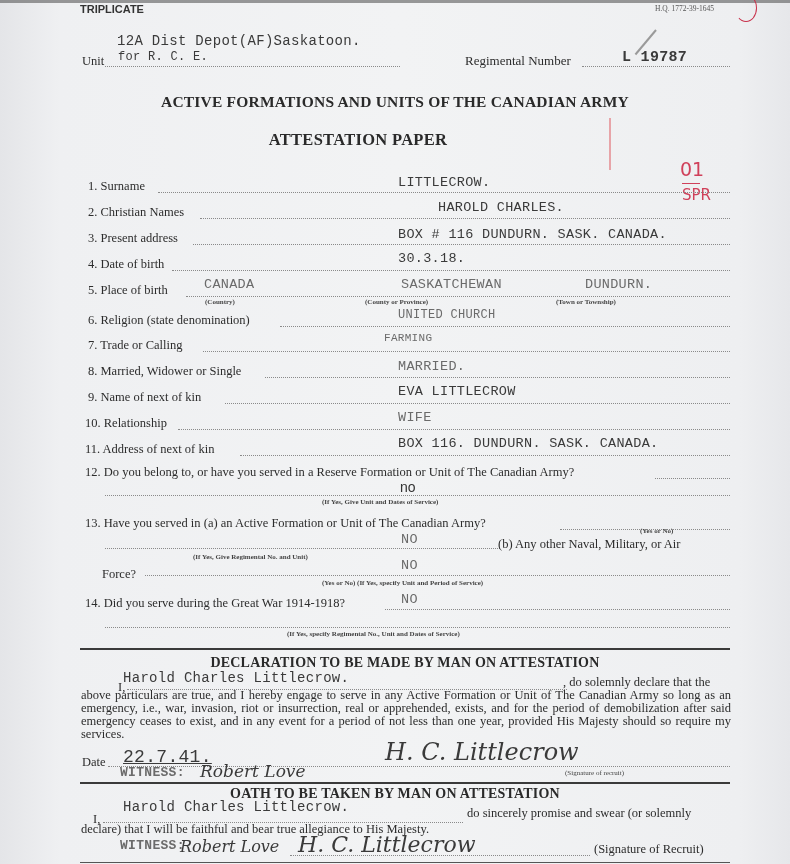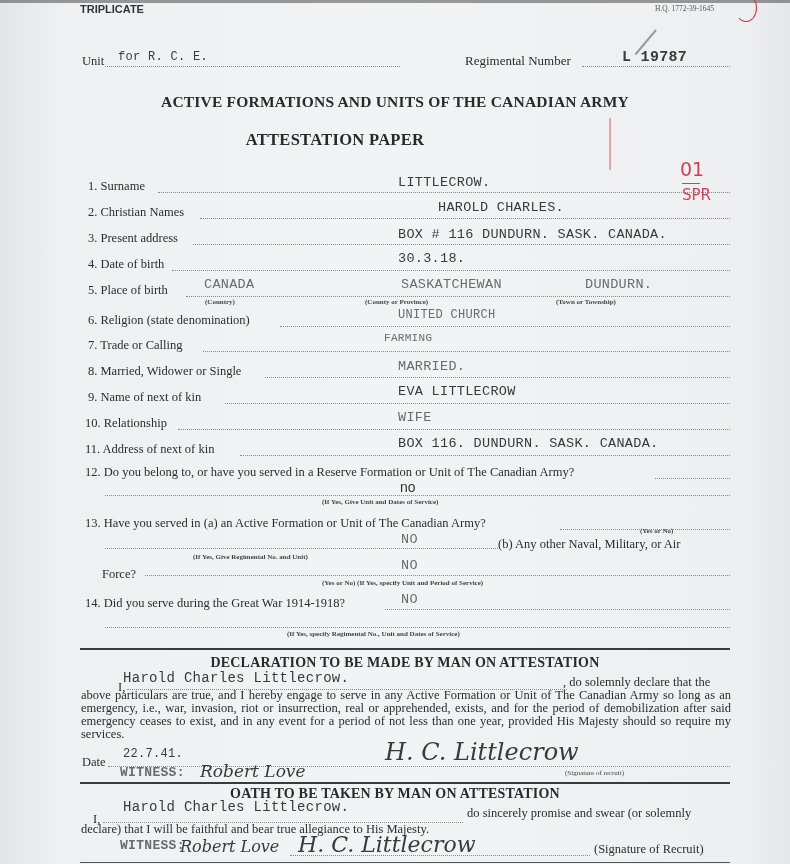--- a/index.html
+++ b/index.html
@@ -32,30 +32,31 @@
 </style>
 </head>
 <body>
 
 <div class="page">
   <div class="topbar"></div>
 
   <div class="abs" style="left:80px;top:3px;font-family:'Liberation Sans',sans-serif;font-weight:bold;font-size:11px;color:#333;">TRIPLICATE</div>
   <div class="abs" style="left:655px;top:4px;font-size:7.5px;color:#555;">H.Q. 1772-39-1645</div>
   <div class="abs" style="left:735px;top:-6px;width:20px;height:26px;border:1.5px solid #c8304a;border-radius:50%;border-left-color:transparent;"></div>
+  <div class="abs typed" style="left:117px;top:33px;font-size:14px;">12A Dist Depot(AF)Saskatoon.</div>
   <div class="abs label" style="left:82px;top:54px;">Unit</div>
   <div class="dots" style="left:105px;top:66px;width:295px;"></div>
   <div class="abs typed" style="left:118px;top:50px;font-size:12px;">for R. C. E.</div>
   <div class="abs label" style="left:465px;top:53px;font-size:13px;">Regimental Number</div>
   <div class="dots" style="left:582px;top:66px;width:148px;"></div>
   <div class="abs typed" style="left:583px;top:49px;font-size:15px;font-weight:bold;margin-left:39px;">L 19787</div>
   <div class="abs" style="left:655px;top:30px;width:2px;height:32px;background:#9a9a9a;transform:rotate(40deg);transform-origin:top;"></div>
 
   <div class="abs title1" style="left:0;width:790px;text-align:center;top:93px;">ACTIVE FORMATIONS AND UNITS OF THE CANADIAN ARMY</div>
-  <div class="abs title2" style="left:0;width:670px;text-align:center;top:130px;">ATTESTATION PAPER</div>
+  <div class="abs title2" style="left:0;width:670px;text-align:center;top:130px;padding-left:23px;">ATTESTATION PAPER</div>
 
   <div class="abs" style="left:609px;top:118px;width:2px;height:52px;background:#e7a4a8;"></div>
   <div class="abs red" style="left:680px;top:158px;font-size:19px;">01</div>
   <div class="abs" style="left:682px;top:183px;width:18px;border-bottom:1px solid #d0405a;"></div>
   <div class="abs red" style="left:682px;top:186px;font-size:15px;">SPR</div>
 
   <div class="abs label" style="left:88px;top:179px;">1. Surname</div>
   <div class="dots" style="left:158px;top:192px;width:572px;"></div>
   <div class="abs typed" style="left:398px;top:175px;font-size:13.5px;">LITTLECROW.</div>
 
@@ -132,21 +133,21 @@
 
   <div class="abs sect-title" style="left:0;width:810px;text-align:center;top:655px;">DECLARATION TO BE MADE BY MAN ON ATTESTATION</div>
   <div class="abs label" style="left:118px;top:680px;">I,</div>
   <div class="dots" style="left:127px;top:689px;width:440px;"></div>
   <div class="abs typed" style="left:123px;top:670px;font-size:14px;">Harold Charles Littlecrow.</div>
   <div class="abs label" style="left:563px;top:675px;">, do solemnly declare that the</div>
   <div class="abs para" style="left:81px;top:689px;width:650px;text-align:justify;">above particulars are true, and I hereby engage to serve in any Active Formation or Unit of The Canadian Army so long as an emergency, i.e., war, invasion, riot or insurrection, real or apprehended, exists, and for the period of demobilization after said emergency ceases to exist, and in any event for a period of not less than one year, provided His Majesty should so require my services.</div>
 
   <div class="abs label" style="left:82px;top:755px;">Date</div>
   <div class="dots" style="left:108px;top:766px;width:622px;"></div>
-  <div class="abs typed" style="left:123px;top:747px;font-size:12px;">22.7.41.</div>
+  <div class="abs typed" style="left:123px;top:747px;font-size:18px;text-decoration:underline;">22.7.41.</div>
   <div class="abs script" style="left:385px;top:738px;font-size:24px;">H. C. Littlecrow</div>
   <div class="abs caption" style="left:565px;top:769px;font-weight:normal;">(Signature of recruit)</div>
   <div class="abs typed typed-faint" style="left:120px;top:765px;font-size:13px;font-weight:bold;">WITNESS:</div>
   <div class="abs script" style="left:200px;top:761px;font-size:17px;">Robert Love</div>
 
   <div class="rule" style="left:80px;top:782px;width:650px;"></div>
 
   <div class="abs sect-title" style="left:0;width:790px;text-align:center;top:786px;">OATH TO BE TAKEN BY MAN ON ATTESTATION</div>
   <div class="abs label" style="left:93px;top:812px;">I,</div>
   <div class="dots" style="left:103px;top:822px;width:360px;"></div>

